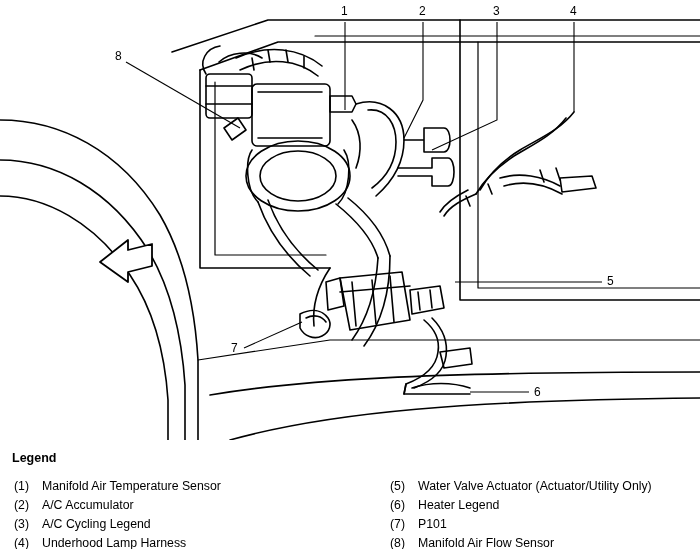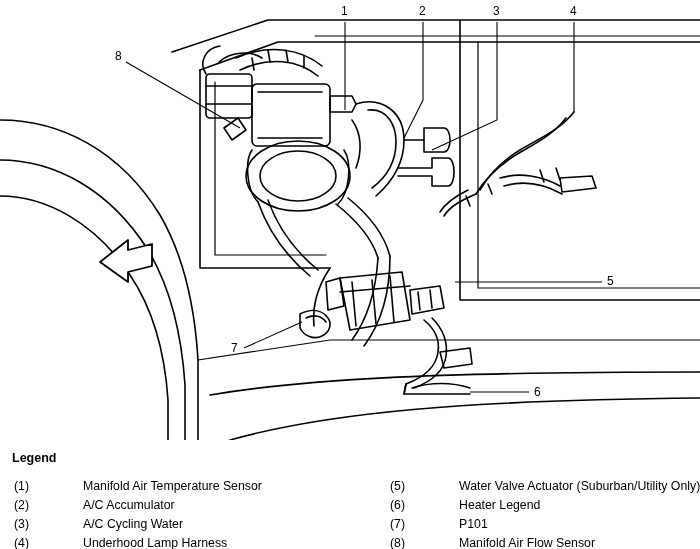--- a/index.html
+++ b/index.html
@@ -68,21 +68,20 @@
     height: 19px;
     line-height: 19px;
     white-space: nowrap;
   }
   .legend-num {
     width: 28px;
     flex: 0 0 28px;
   }
   .legend-text {
     flex: 1 1 auto;
-    margin-left: 41px;
   }
 </style>
 </head>
 <body>
 
 <div id="page">
 
   <div id="diagram-area">
     <svg id="diagram-svg" width="700" height="440" viewBox="0 0 700 440">
       <rect x="0" y="0" width="700" height="440" fill="#ffffff"></rect>
@@ -208,32 +207,32 @@
       <div class="legend-row">
         <span class="legend-num">(1)</span>
         <span class="legend-text">Manifold Air Temperature Sensor</span>
       </div>
       <div class="legend-row">
         <span class="legend-num">(2)</span>
         <span class="legend-text">A/C Accumulator</span>
       </div>
       <div class="legend-row">
         <span class="legend-num">(3)</span>
-        <span class="legend-text">A/C Cycling Water</span>
+        <span class="legend-text">A/C Cycling Legend</span>
       </div>
       <div class="legend-row">
         <span class="legend-num">(4)</span>
         <span class="legend-text">Underhood Lamp Harness</span>
       </div>
     </div>
 
     <div class="legend-col" id="legend-col-right">
       <div class="legend-row">
         <span class="legend-num">(5)</span>
-        <span class="legend-text">Water Valve Actuator (Suburban/Utility Only)</span>
+        <span class="legend-text">Water Valve Actuator (Actuator/Utility Only)</span>
       </div>
       <div class="legend-row">
         <span class="legend-num">(6)</span>
         <span class="legend-text">Heater Legend</span>
       </div>
       <div class="legend-row">
         <span class="legend-num">(7)</span>
         <span class="legend-text">P101</span>
       </div>
       <div class="legend-row">

